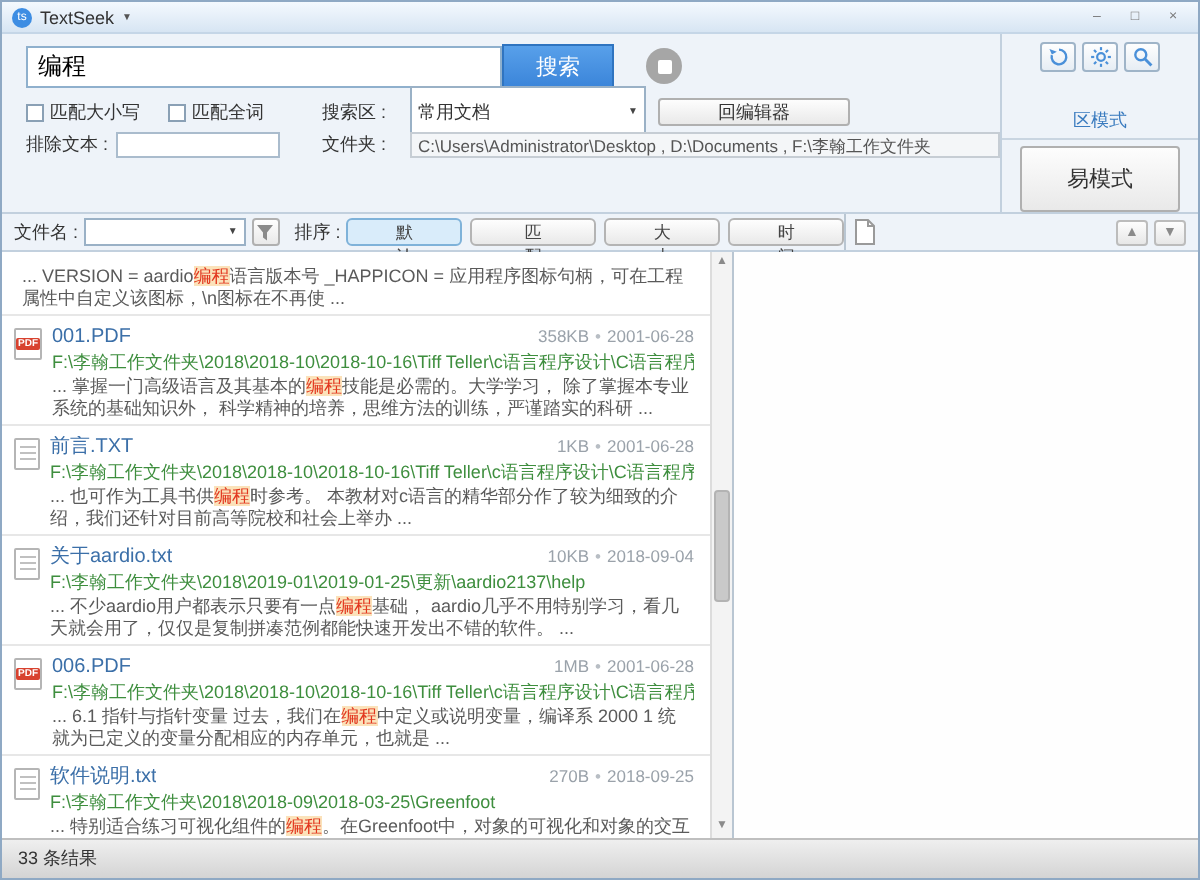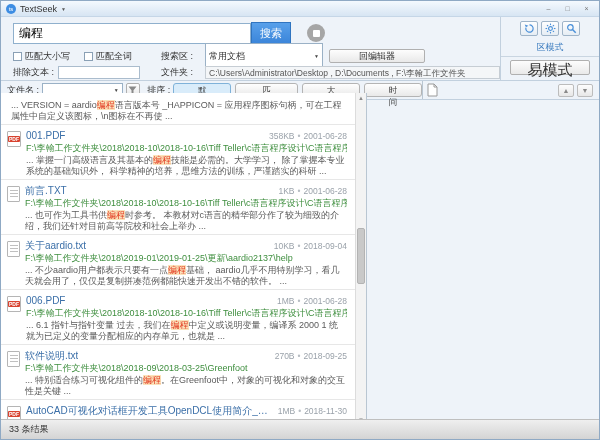--- a/index.html
+++ b/index.html
@@ -19,21 +19,21 @@
   .title-caret { font-size:5px; color:#555; margin-left:4px; }
   .win-controls { margin-left:auto; display:flex; gap:4px; }
   .win-btn { width:15px; height:11px; font-size:7px; line-height:10px; text-align:center;
     color:#777; border:1px solid transparent; border-radius:2px; }
   
   .header { flex:0 0 59px; display:flex; border-bottom:1px solid #c2d0de; }
   .header-left { flex:1; padding:3px 0 0 12px; min-width:0; }
   .search-row { display:flex; align-items:center; height:26px; }
   .search-input { width:238px; height:21px; border:1px solid #8fb0cd; font-size:12px;
     padding:0 5px; background:#fff; outline:none; font-family:inherit; }
-  .search-btn { width:40px; height:23px; background:linear-gradient(#58a0ea,#3a84d9);
+  .search-btn { width:56px; height:23px; background:linear-gradient(#58a0ea,#3a84d9);
     border:1px solid #2f74c0; color:#fff; font-size:11px; display:flex; align-items:center;
     justify-content:center; font-family:inherit; }
   .stop-btn { width:18px; height:18px; border-radius:50%; background:#a6a6a6; margin-left:16px;
     display:flex; align-items:center; justify-content:center; border:none; }
   .stop-square { width:7px; height:7px; background:#fff; border-radius:1px; }
   .opts { margin-top:2px; font-size:9px; color:#333; }
   .opt-row { display:flex; align-items:center; height:16px; }
   .opt-left { flex:0 0 148px; display:flex; align-items:center; }
   .checkbox { width:9px; height:9px; border:1px solid #8aa0b5; background:#fff; margin-right:3px; }
   .cb-group { display:flex; align-items:center; margin-right:14px; }
@@ -48,23 +48,23 @@
     font-family:inherit; }
   .folder-box { margin-left:0; width:300px; height:13px; background:#f4f6f8; border:1px solid #c6cdd4;
     font-size:8.5px; color:#555; padding:0 3px; line-height:12px; white-space:nowrap;
     overflow:hidden; text-overflow:ellipsis; }
   
   .header-right { flex:0 0 98px; border-left:1px solid #c2d0de; display:flex; flex-direction:column;
     align-items:center; padding-top:4px; }
   .tool-btn-row { display:flex; gap:3px; }
   .tool-btn { width:18px; height:15px; background:linear-gradient(#fefefe,#e6edf4);
     border:1px solid #9fb4c8; border-radius:2px; display:flex; align-items:center; justify-content:center; }
-  .mode-link { font-size:9px; color:#3a7bbf; margin-top:5px; height:13px; }
+  .mode-link { font-size:9px; color:#3a7bbf; margin-top:18px; height:13px; }
   .mode-div { width:98px; border-top:1px solid #c9d5e1; margin-top:2px; }
-  .mode-btn { margin-top:3px; width:80px; height:15px; font-size:15px; color:#333;
+  .mode-btn { margin-top:3px; width:80px; height:33px; font-size:11px; color:#333;
     background:linear-gradient(#fdfdfd,#e9e9e9); border:1px solid #b0b0b0; border-radius:2px;
     font-family:inherit; }
   
   .toolbar { flex:0 0 19px; display:flex; background:#eef3f9; border-bottom:1px solid #c2d0de; }
   .toolbar-left { flex:0 0 366px; display:flex; align-items:center; padding-left:6px;
     border-right:1px solid #b9c6d2; font-size:9px; }
   .fname-combo { width:90px; height:14px; background:#fff; border:1px solid #9ab1c6;
     display:flex; align-items:center; padding:0 3px; margin-left:3px; }
   .fname-combo .caret { margin-left:auto; font-size:5px; color:#444; }
   .funnel-btn { width:16px; height:14px; margin-left:3px; background:linear-gradient(#fefefe,#e9e9e9);
@@ -75,21 +75,21 @@
     background:linear-gradient(#fefefe,#e9e9e9); border:1px solid #b4b4b4; border-radius:3px;
     font-family:inherit; line-height:12px; }
   .tb-btn.selected { background:#d9ecfa; border-color:#7fb2d9; }
   .toolbar-right { flex:1; display:flex; align-items:center; padding:0 6px 0 2px; }
   .doc-btn { width:15px; height:16px; background:transparent; border:none;
     display:flex; align-items:center; justify-content:center; }
   .nav-btns { margin-left:auto; display:flex; gap:3px; }
   .nav-btn { width:16px; height:13px; font-size:7px; color:#8a8a8a; line-height:11px; text-align:center;
     background:linear-gradient(#fdfdfd,#e7e7e7); border:1px solid #bcbcbc; border-radius:2px; }
   
-  .content { flex:1; display:flex; min-height:0;align-items:center; }
+  .content { flex:1; display:flex; min-height:0; }
   .list-pane { flex:0 0 366px; display:flex; background:#fff; border-right:1px solid #b9c6d2; min-width:0; }
   .list-items { flex:1; overflow:hidden; min-width:0; }
   .list-scrollbar { flex:0 0 11px; background:#f3f3f3; border-left:1px solid #dcdcdc;
     display:flex; flex-direction:column; align-items:center; }
   .sb-arrow { flex:0 0 11px; font-size:6px; color:#8a8a8a; line-height:11px; }
   .sb-track { flex:1; width:100%; position:relative; }
   .sb-thumb { position:absolute; left:1px; right:1px; top:40%; height:56px; background:#c9c9c9;
     border-radius:2px; border:1px solid #b3b3b3; }
   .preview-pane { flex:1; background:#fefefe; }
   

